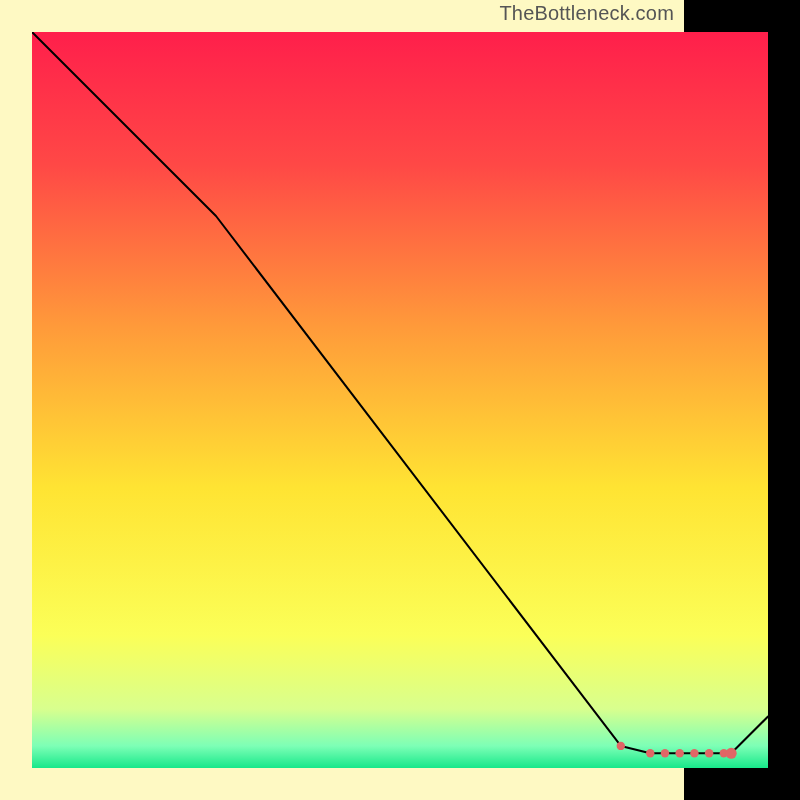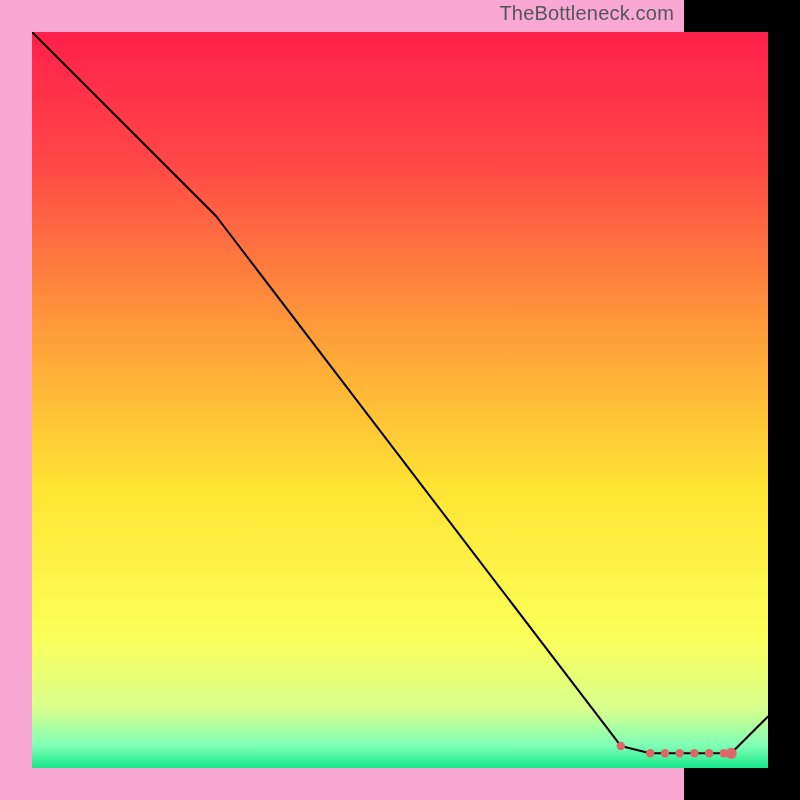--- a/index.html
+++ b/index.html
@@ -8,21 +8,21 @@
     width: 800px;
     height: 800px;
     background: #000;
     font-family: Arial, Helvetica, sans-serif;
     overflow: hidden;
   }
   .frame {
     position: relative;
     width: 684px;
     height: 800px;
-    background: #f9a8d4;
+    background: #fef9c3;
   }
   .attribution {
     position: absolute;
     top: 2px;
     right: 10px;
     color: #555;
     font-size: 20px;
     font-weight: 500;
     letter-spacing: 0.2px;
   }

